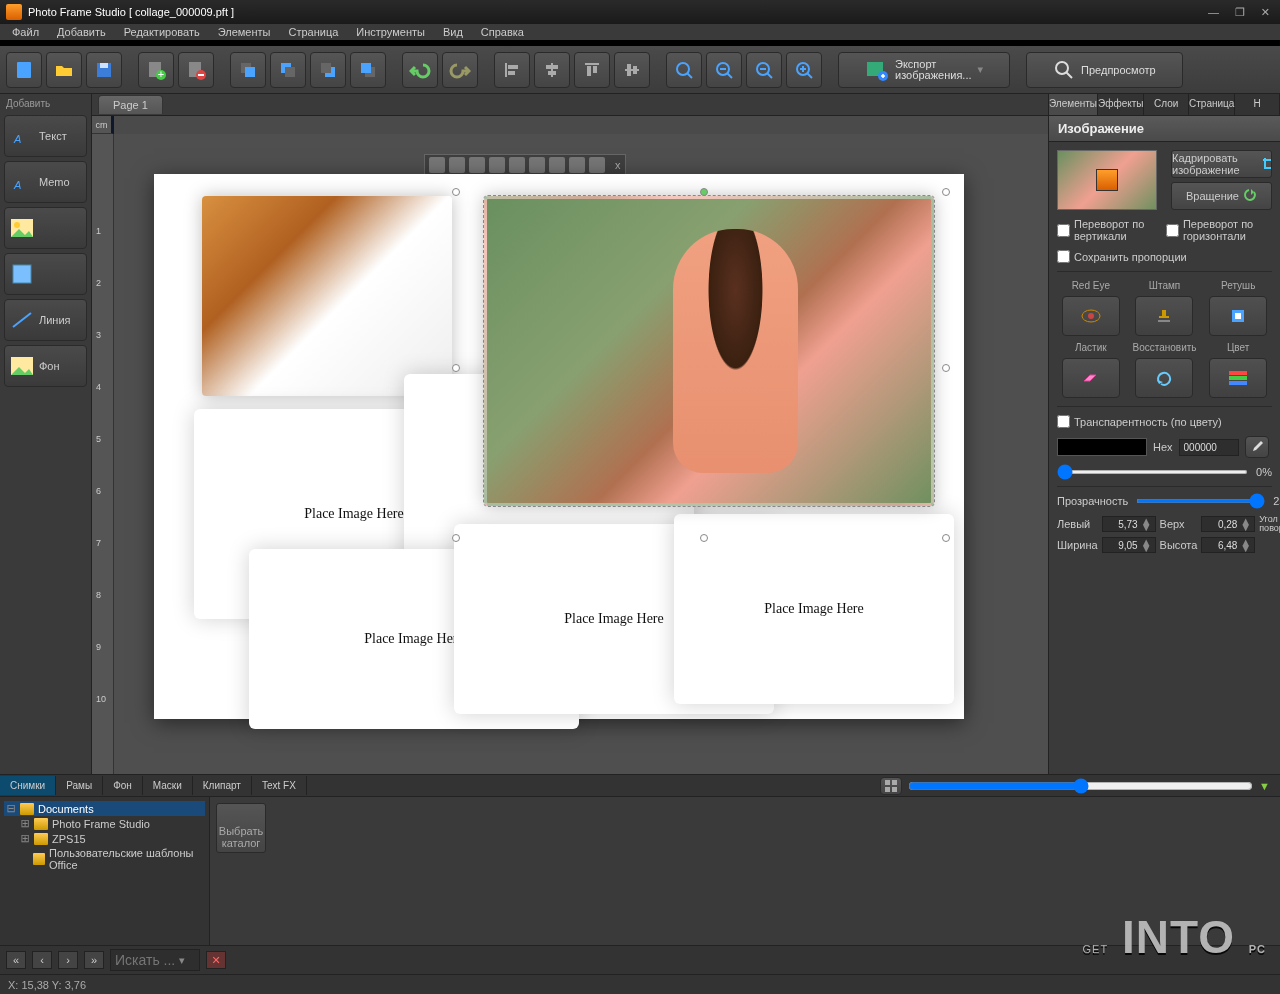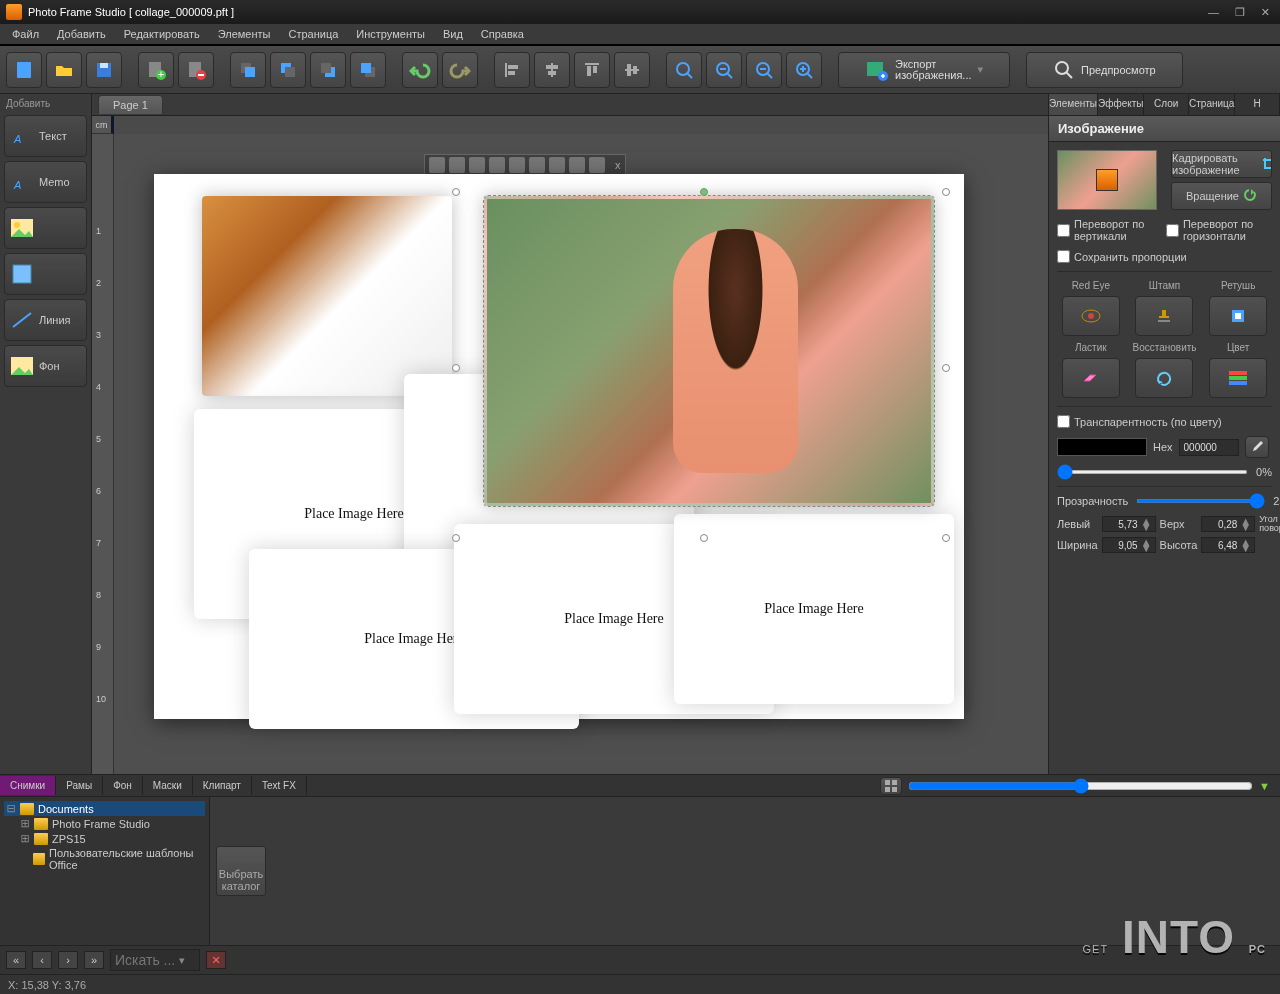--- a/index.html
+++ b/index.html
@@ -1,21 +1,21 @@
 <!DOCTYPE html>
 <html><head>
 <meta charset="utf-8">
 <style>
 * { margin: 0; padding: 0; box-sizing: border-box; font-family: Tahoma, Arial, sans-serif; font-size: 11px; }
 body { background: #3e3e3e; color: #ccc; overflow: hidden; width: 1280px; height: 994px; display: flex; flex-direction: column; }
 .titlebar { background: linear-gradient(#2a2a2a,#1a1a1a); height: 24px; display: flex; align-items: center; padding: 0 6px; color: #fff; }
 .titlebar .icon { width: 16px; height: 16px; background: linear-gradient(#ff9e2c,#d95f00); margin-right: 6px; border-radius: 2px; }
 .winbtns { margin-left: auto; display: flex; gap: 8px; color: #aaa; }
 .winbtns span { cursor: pointer; padding: 0 4px; }
-.menubar { background: #3a3a3a; height: 22px; display: flex; align-items: center; padding: 0 4px; gap: 2px; border-bottom: 2px solid #000000; }
+.menubar { background: #3a3a3a; height: 22px; display: flex; align-items: center; padding: 0 4px; gap: 2px; border-bottom: 6px solid #000000; }
 .menubar span { padding: 2px 8px; cursor: pointer; }
 .toolbar { background: linear-gradient(#4a4a4a,#3c3c3c); height: 48px; display: flex; align-items: center; padding: 0 6px; gap: 4px; border-bottom: 1px solid #222; }
 .tool-btn { width: 36px; height: 36px; background: linear-gradient(#555,#444); border: 1px solid #2a2a2a; border-radius: 4px; display: flex; align-items: center; justify-content: center; cursor: pointer; }
 .tool-sep { width: 8px; }
 .tool-wide { width: auto; padding: 0 26px; gap: 6px; color: #ddd; font-size: 10px; display: flex; align-items: center; }
 .tool-wide .col { display: flex; flex-direction: column; line-height: 11px; }
 .workspace { flex: 1; display: flex; min-height: 0; }
 .left-panel { width: 92px; background: #3a3a3a; border-right: 1px solid #222; display: flex; flex-direction: column; }
 .left-label { font-size: 10px; color: #999; padding: 4px 6px; }
 .add-btn { height: 42px; margin: 2px 4px; background: linear-gradient(#4a4a4a,#3a3a3a); border: 1px solid #2a2a2a; border-radius: 4px; display: flex; align-items: center; padding: 0 6px; gap: 6px; cursor: pointer; }
@@ -62,31 +62,31 @@
 .spin input{ width:32px; background:transparent; border:none; color:#ddd; font-size:10px; text-align:right; }
 .spin .arrows{ display:flex; flex-direction:column; margin-left:3px; color:#888; font-size:7px; line-height:6px; cursor:pointer;}
 .color-row{ display:flex; align-items:center; gap:6px; }
 .color-box{ width:90px; height:18px; background:#000; border:1px solid #555;}
 .hex-input{ width:60px; background:#2e2e2e; border:1px solid #222; color:#ddd; padding:2px 4px; font-size:10px; }
 .slider-row{ display:flex; align-items:center; gap:8px; }
 .slider-row input[type=range]{ flex:1; height:4px; }
 .bottom-panel { height: 200px; background: #3a3a3a; border-top: 1px solid #222; display:flex; flex-direction:column; }
 .btabs { height: 22px; display:flex; background:#333; align-items:center; border-bottom:1px solid #222; }
 .btab { padding:4px 10px; font-size:10px; cursor:pointer; border-right:1px solid #222; }
-.btab.active{ background:#701a75;}
+.btab.active{ background:#0c4a6e;}
 .btabs .spacer{ flex:1; }
 .zoom-slider{ width:400px; display:flex; align-items:center; gap:6px; padding-right:10px;}
 .tree-area{ flex:1; display:flex; }
 .tree{ width:210px; border-right:1px solid #222; padding:4px; background:#333; }
 .tree-row{ display:flex; align-items:center; gap:4px; padding:1px 2px; cursor:pointer;}
 .tree-row .fold{ width:10px; text-align:center; color:#888;}
 .tree-row .ficon{ width:14px; height:12px; background:linear-gradient(#fc5,#c90); border-radius:1px;}
 .tree-row.sel{ background:#1a4a7a; color:#fff;}
 .tree-row.indent1{ padding-left:16px;}
-.gallery{ flex:1; padding:6px; display:flex; gap:6px; align-items:center;}
+.gallery{ flex:1; padding:6px; display:flex; gap:6px; align-items:flex-start;}
 .gallery .item{ width:50px; height:50px; background:linear-gradient(#555,#444); border:1px solid #2a2a2a; border-radius:3px; display:flex; flex-direction:column; align-items:center; justify-content:center; gap:2px; text-align:center; font-size:8px; color:#aaa; cursor:pointer;}
 .status-row{ display:flex; align-items:center; gap:6px; padding:3px 6px; border-top:1px solid #222; background:#333;}
 .status-row .nav{ width:20px; height:18px; background:#444; border:1px solid #222; display:flex; align-items:center; justify-content:center; cursor:pointer;}
 .search-box{ flex: 0 0 90px; display:flex; align-items:center; gap:4px; background:#2e2e2e; border:1px solid #222; padding:2px 4px;}
 .search-box input{ background:transparent; border:none; color:#aaa; width:60px; font-size:14px;}
 .statusbar{ height:20px; background:#333; border-top:1px solid #222; display:flex; align-items:center; padding:0 8px; color:#aaa; font-size:10px;}
 .watermark{ position:fixed; right:14px; bottom:30px; color:#c9c9c9; font-family: Arial Black, Arial; font-size:46px; font-weight:900; letter-spacing:1px; opacity:.85; pointer-events:none; text-shadow:0 2px 0 #000;}
 .watermark span{ font-weight:900;}
 .floating-tb{ position:absolute; left:310px; top:20px; height:22px; background:rgba(60,60,60,.85); border:1px solid #666; display:flex; align-items:center; padding:0 4px; gap:4px; }
 .floating-tb i{ width:16px; height:16px; background:#777; border-radius:2px; }

